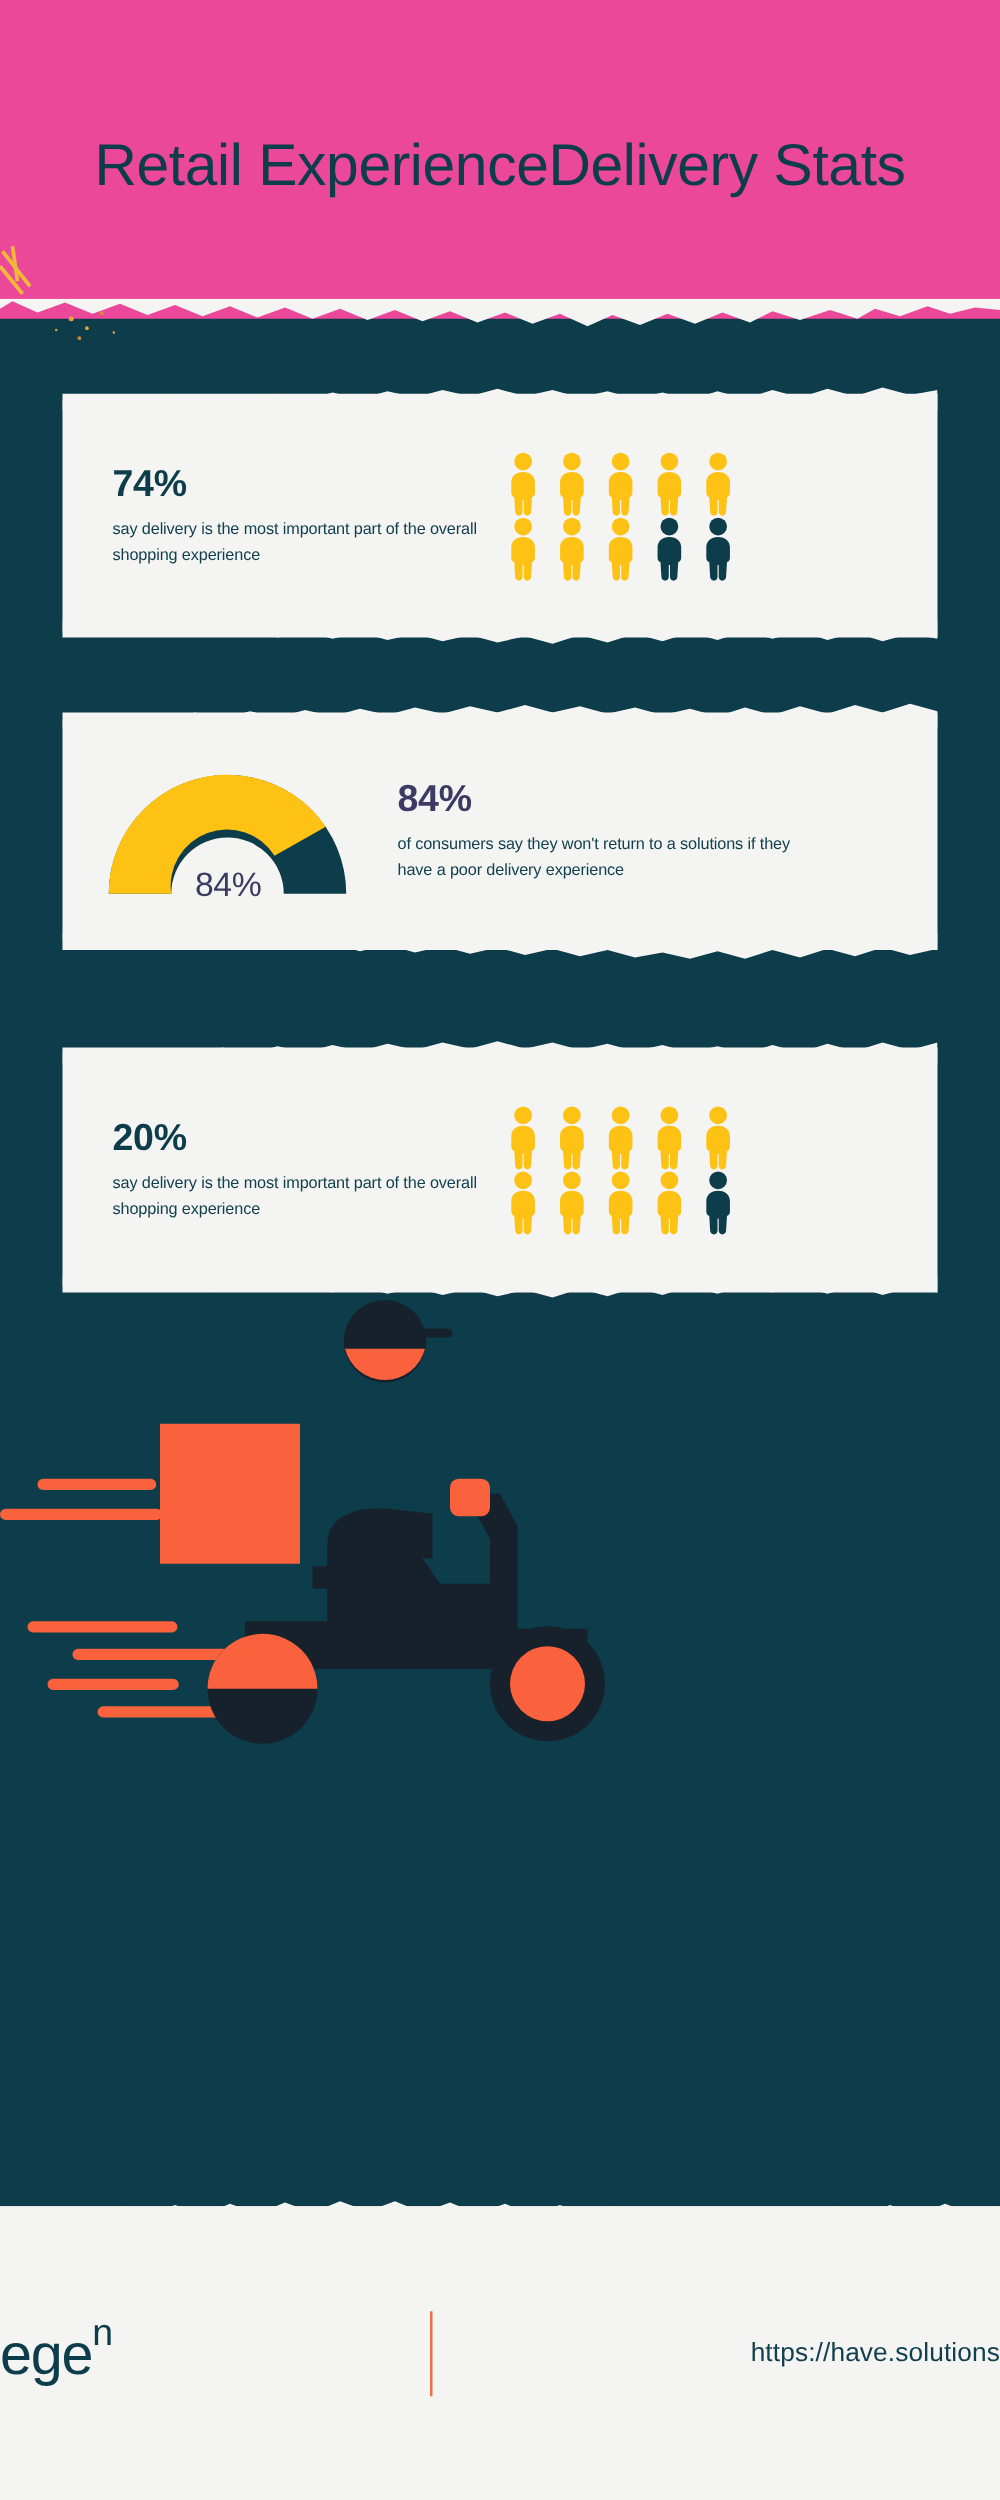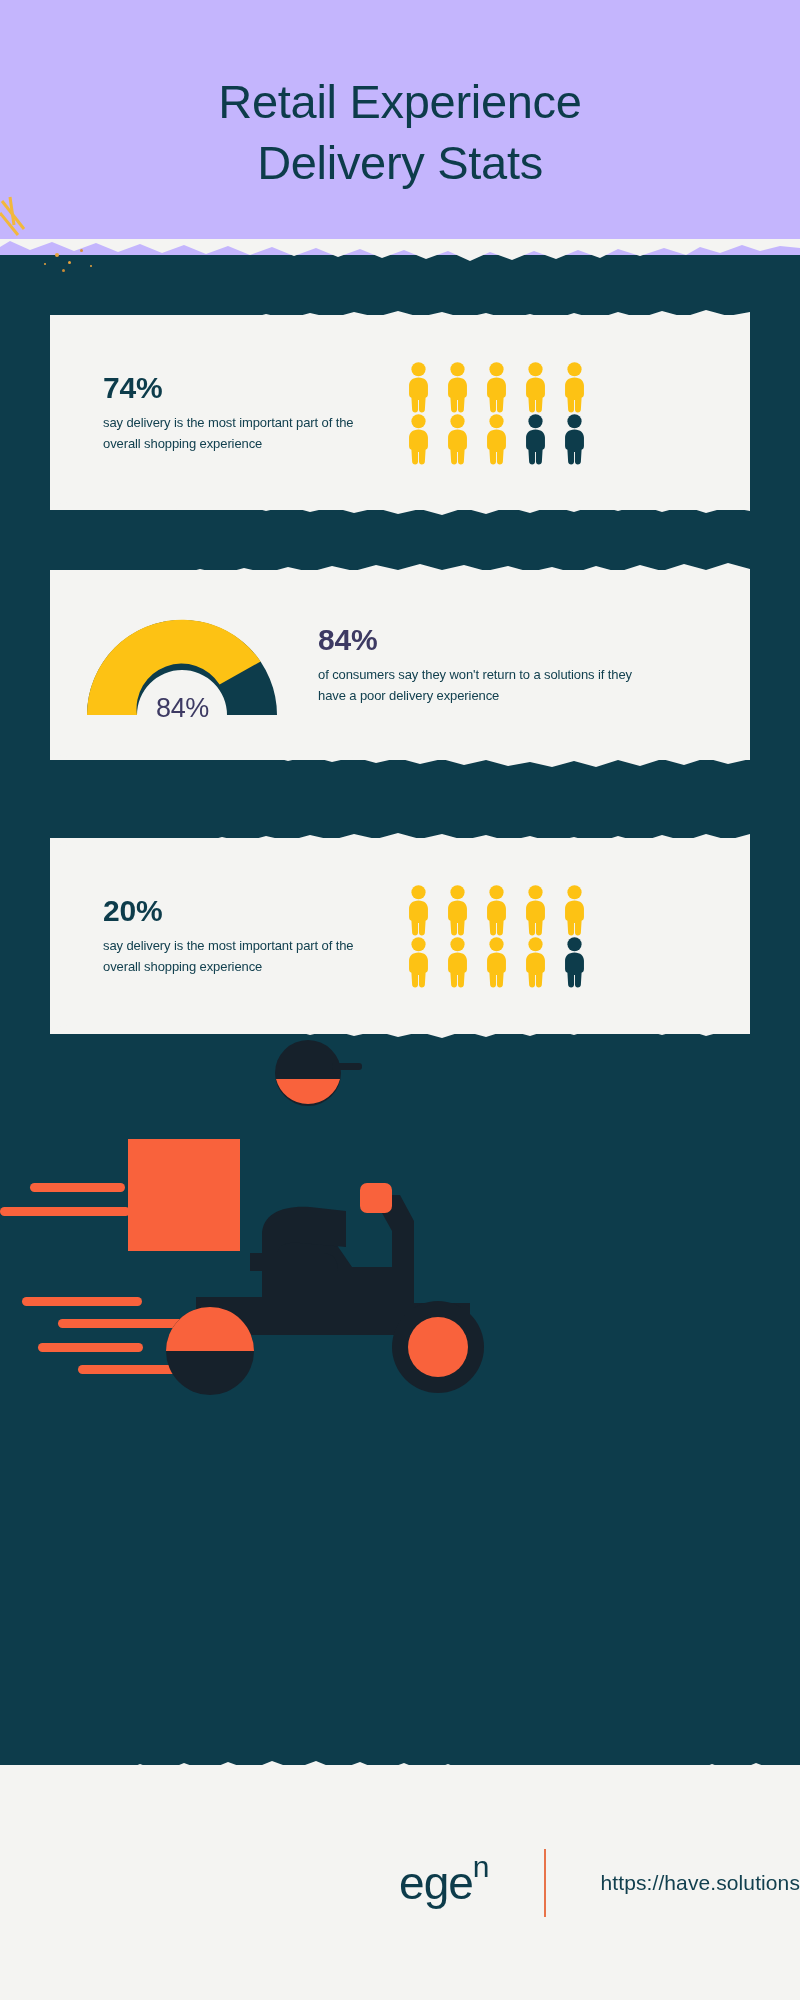--- a/index.html
+++ b/index.html
@@ -8,22 +8,22 @@
     font-family:"Liberation Sans", sans-serif;
     background:#f4f4f2;
     position:relative;
     overflow:hidden;
   }
   .page { position:relative; width:800px; height:2000px; background:#f4f4f2; }
 
   
   .header {
     position:absolute; top:0; left:0; width:800px; height:265px;
-    background:#c4b5fd;
-    display:flex; flex-direction:column; align-items:center; justify-content:center;
+    background:#ec4899;
+    display:flex; flex-direction:row; align-items:center; justify-content:center;
   }
   .title-line {
     font-size:47px; font-weight:400; color:#0d3c4b;
     letter-spacing:-0.3px; line-height:1.28; text-align:center;
   }
 
   
   .dark-panel {
     position:absolute; left:0; top:255px; width:800px; height:1510px;
     background:#0d3c4b;
@@ -42,21 +42,21 @@
   .card-torn-top, .card-torn-bot {
     position:absolute; left:0; width:700px; height:26px;
   }
   .card-torn-top { top:-13px; }
   .card-torn-bot { bottom:-13px; }
 
   .card-body {
     position:absolute; inset:0;
     display:flex; align-items:center;
   }
-  .txt-col { padding-left:53px; }
+  .txt-col { padding-left:40px; }
   .stat-num {
     font-size:30px; font-weight:700; color:#0d3c4b;
     line-height:1.1; margin-bottom:9px; letter-spacing:-0.2px;
   }
   .stat-num.purple { color:#3d3a63; }
   .stat-text {
     font-size:13px; font-weight:400; color:#12404f;
     line-height:1.58; letter-spacing:-0.1px;
   }
 
@@ -74,21 +74,21 @@
     font-size:27px; color:#3d3a63; font-weight:400; letter-spacing:-0.3px;
   }
 
   
   .scooter-scene { position:absolute; left:0; top:1035px; width:800px; height:400px; }
 
   
   .footer {
     position:absolute; left:0; bottom:0; width:800px; height:235px;
     background:#f4f4f2;
-    display:flex; align-items:center; justify-content:flex-end; gap:0;
+    display:flex; align-items:center; justify-content:space-between; gap:0;
   }
   .logo-block {
     display:flex; align-items:flex-start;
     font-size:46px; color:#0d3c4b; font-weight:400; letter-spacing:-1px;
     line-height:1;
   }
   .logo-sup { font-size:30px; line-height:1; position:relative; top:-8px; letter-spacing:-1px;}
   .foot-divider { width:2px; height:68px; background:#e8734a; margin:0 55px; }
   .foot-url { font-size:21px; color:#12404f; letter-spacing:0.1px; }
 </style>

